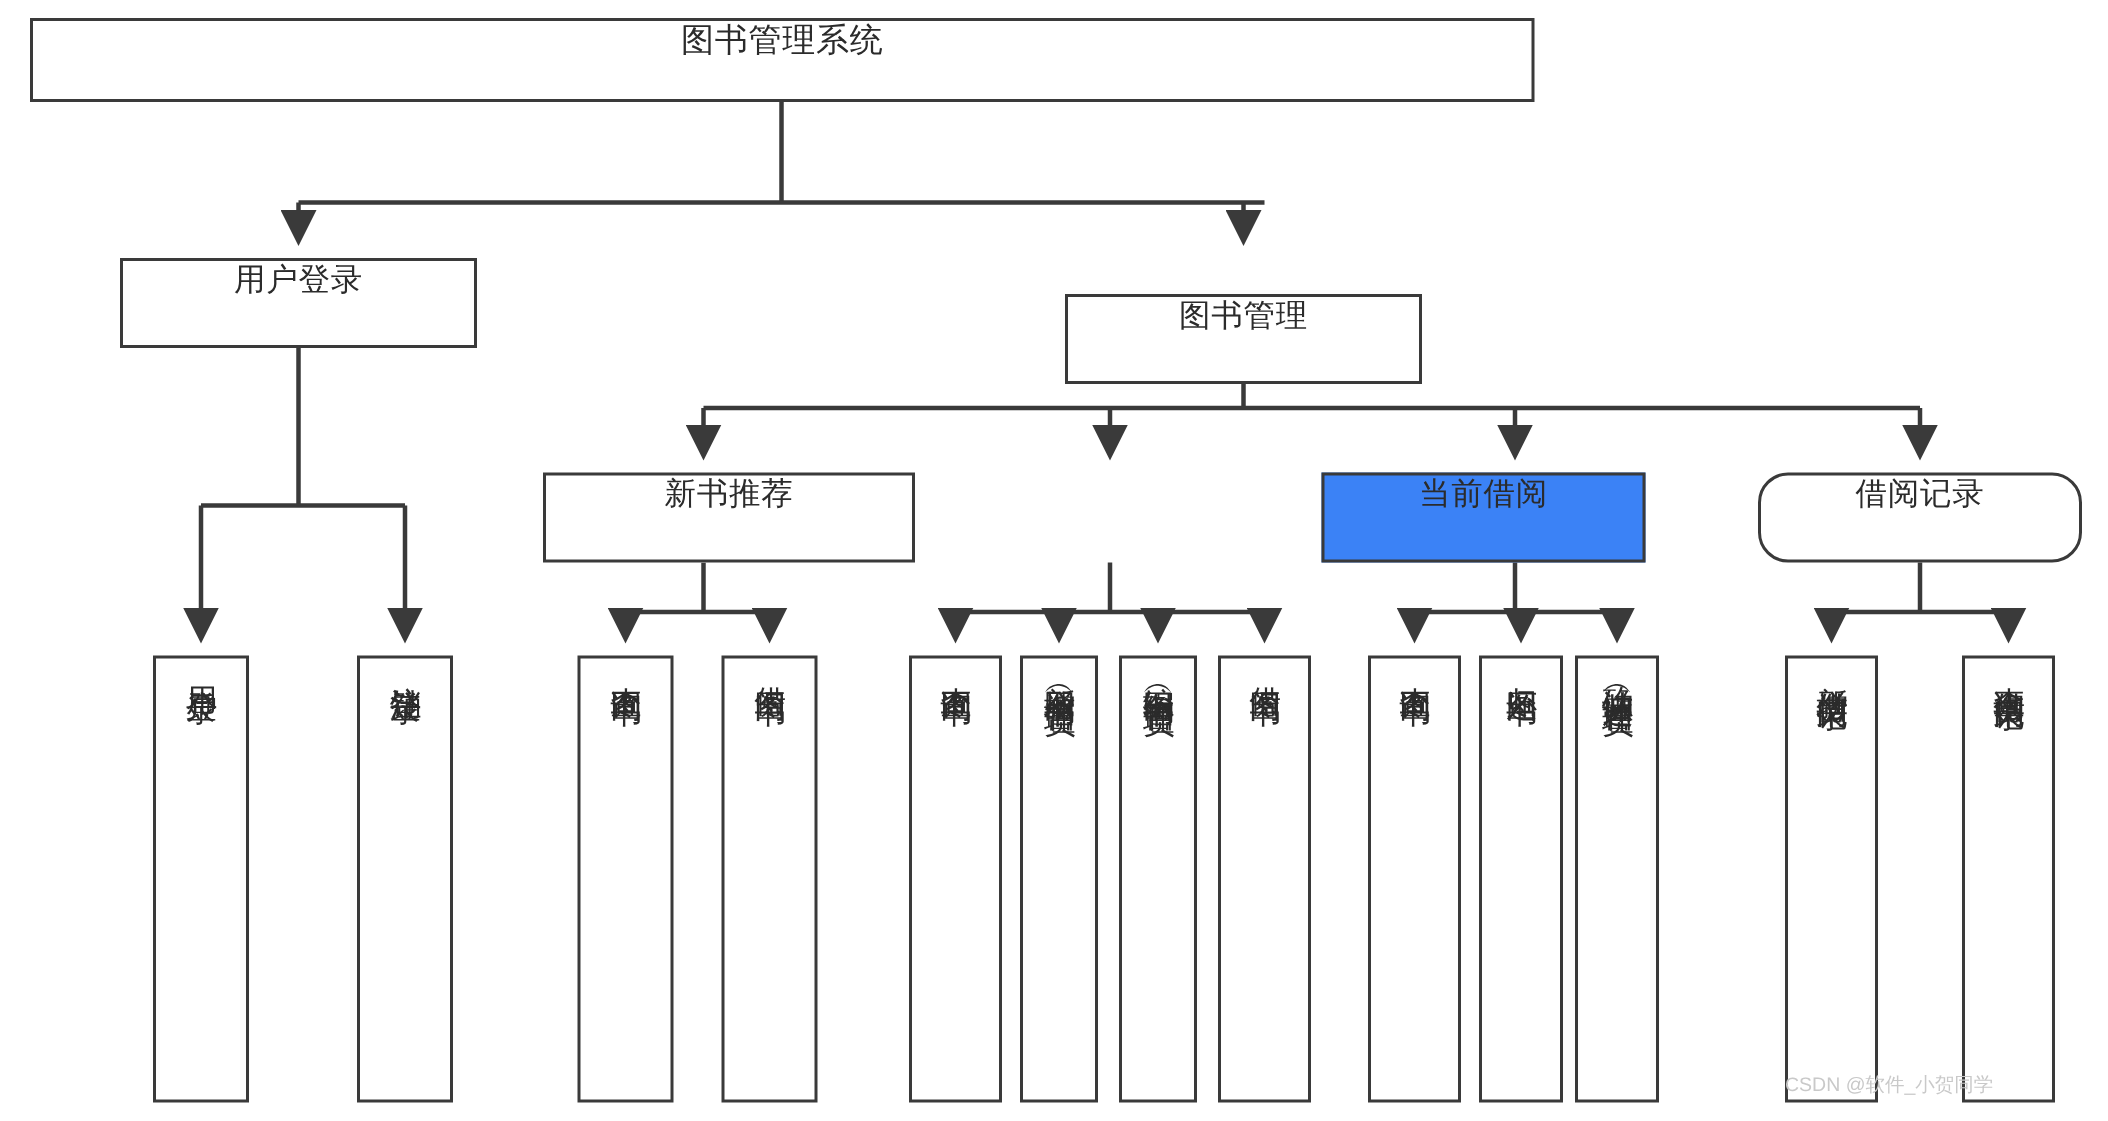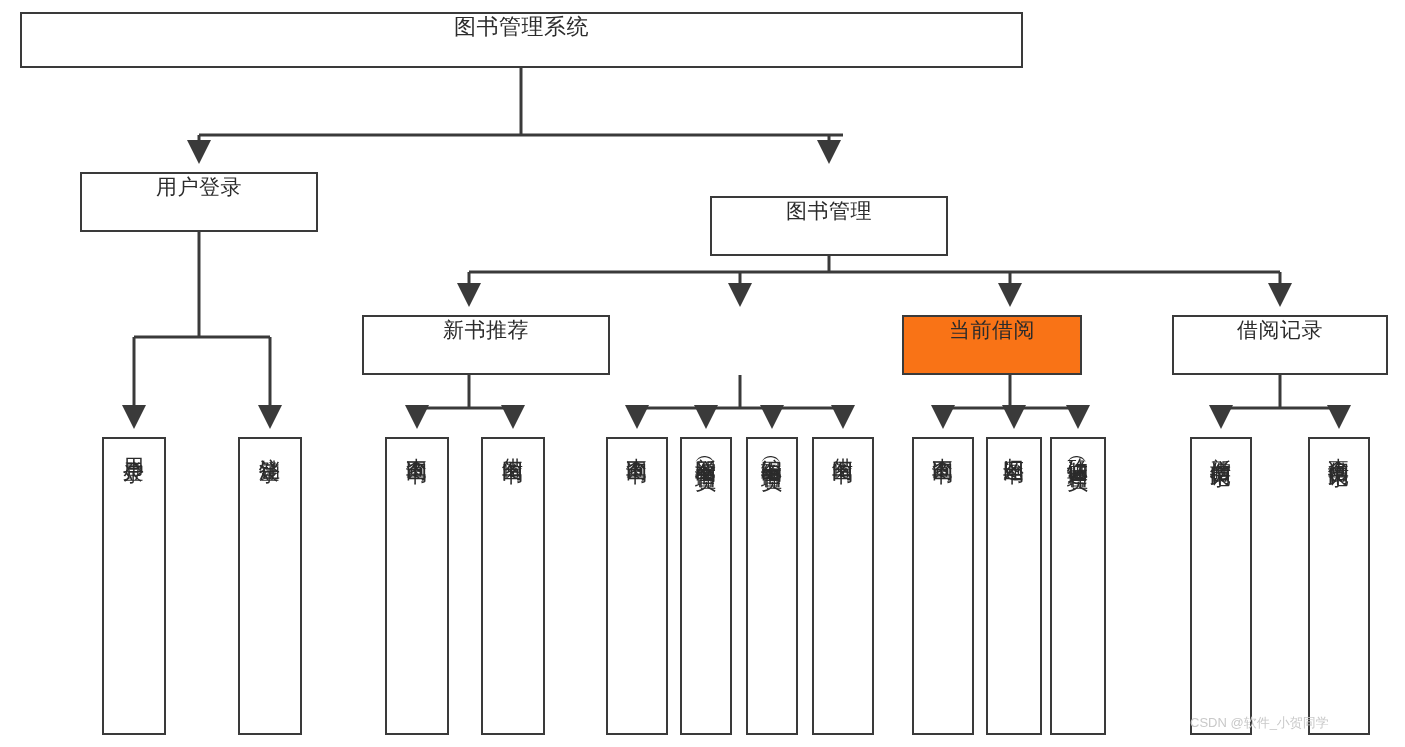--- a/index.html
+++ b/index.html
@@ -138,24 +138,24 @@
   <div class="node horiz" style="left: 80px; top: 172px; width: 238px; height: 60px; border-color: rgb(58, 58, 58); color: rgb(43, 43, 43); background: rgb(255, 255, 255);">
     <span class="label">用户登录</span>
   </div>
   <div class="node horiz" style="left: 710px; top: 172px; width: 238px; height: 60px; border-color: rgb(58, 58, 58); color: rgb(43, 43, 43); background: rgb(255, 255, 255); margin-top: 24px;">
     <span class="label">图书管理</span>
   </div>
 
   <div class="node horiz" style="left: 362px; top: 315px; width: 248px; height: 60px; border-color: rgb(58, 58, 58); color: rgb(43, 43, 43); background: rgb(255, 255, 255);">
     <span class="label">新书推荐</span>
   </div>
-  <div class="node horiz" style="left: 902px; top: 315px; width: 180px; height: 60px; border-color: rgb(58, 58, 58); color: rgb(43, 43, 43); background: #f97316;">
+  <div class="node horiz" style="left: 881px; top: 315px; width: 216px; height: 60px; border-color: rgb(58, 58, 58); color: rgb(43, 43, 43); background: #3b82f6;">
     <span class="label">当前借阅</span>
   </div>
-  <div class="node horiz" style="left: 1172px; top: 315px; width: 216px; height: 60px; border-color: rgb(58, 58, 58); color: rgb(43, 43, 43); background: rgb(255, 255, 255);">
+  <div class="node horiz" style="left: 1172px; top: 315px; width: 216px; height: 60px; border-color: rgb(58, 58, 58); color: rgb(43, 43, 43); background: rgb(255, 255, 255); border-radius: 20px;">
     <span class="label">借阅记录</span>
   </div>
 
   <div class="node vert" style="left: 102px; top: 437px; width: 64px; height: 298px; border-color: rgb(58, 58, 58); color: rgb(43, 43, 43); background: rgb(255, 255, 255);">
     <span class="label">用户登录</span>
   </div>
   <div class="node vert" style="left: 238px; top: 437px; width: 64px; height: 298px; border-color: rgb(58, 58, 58); color: rgb(43, 43, 43); background: rgb(255, 255, 255);">
     <span class="label">注销登录</span>
   </div>
   <div class="node vert" style="left: 385px; top: 437px; width: 64px; height: 298px; border-color: rgb(58, 58, 58); color: rgb(43, 43, 43); background: rgb(255, 255, 255);">

